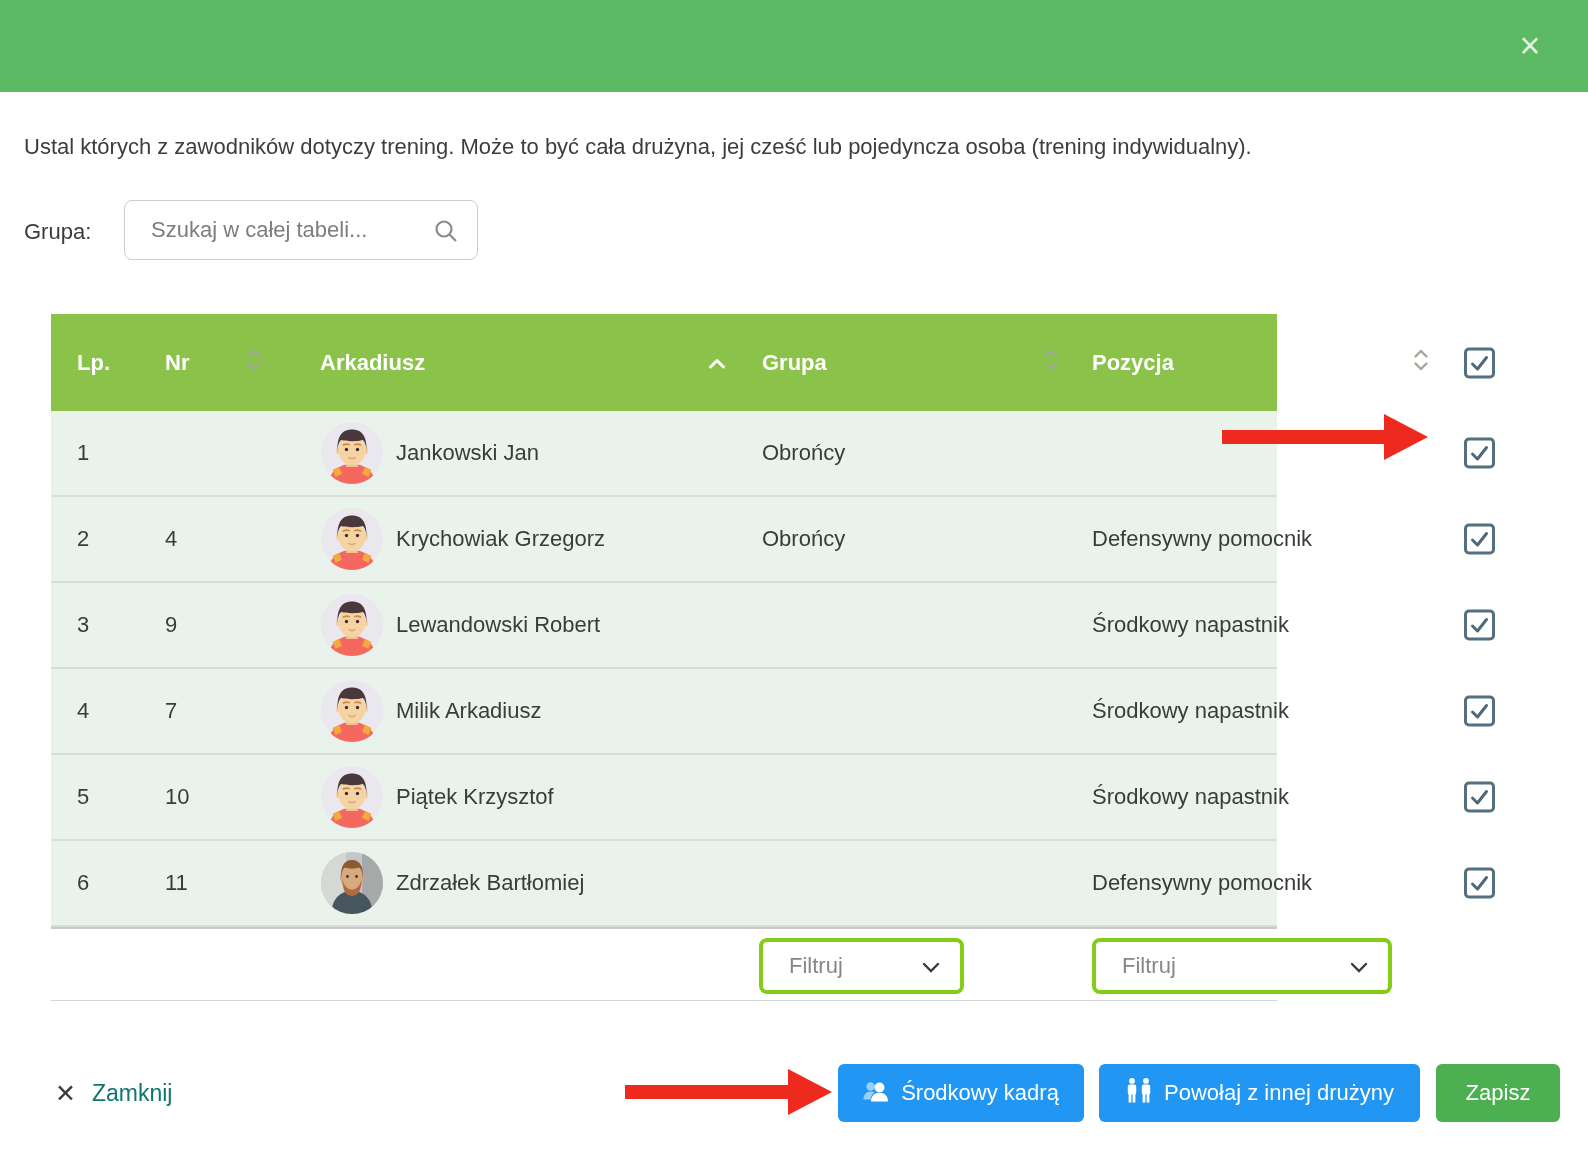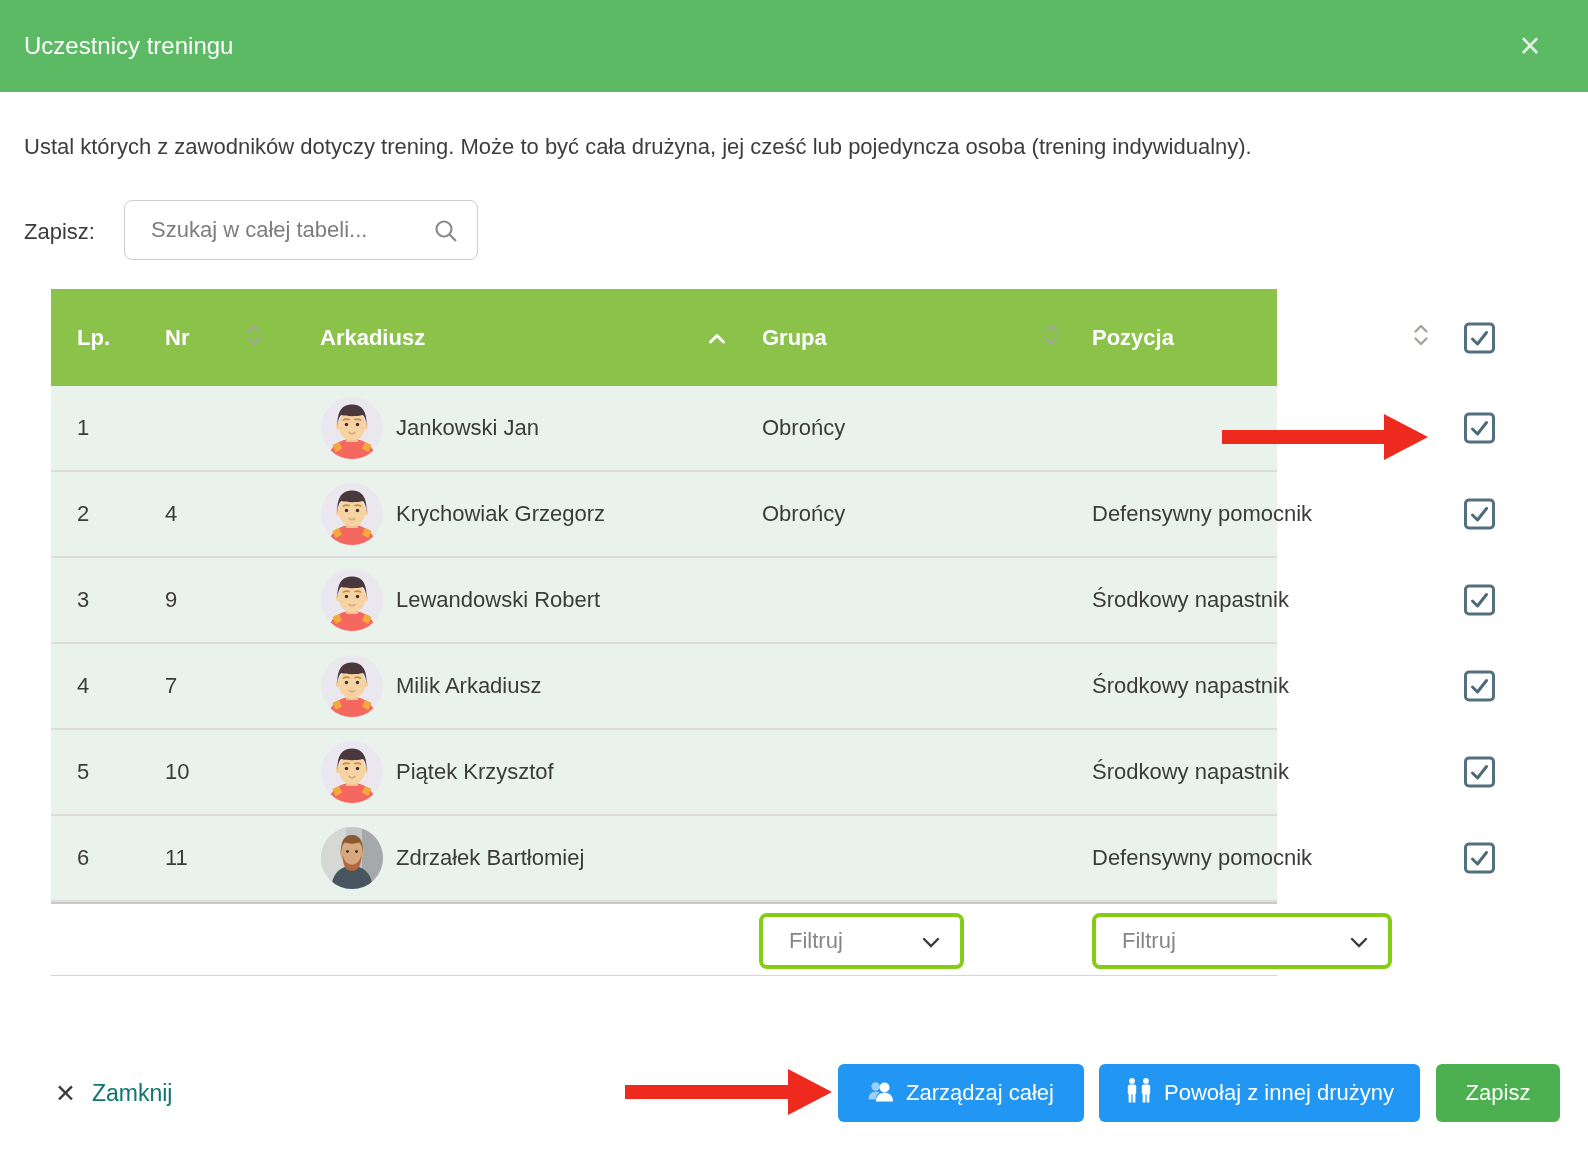--- a/index.html
+++ b/index.html
@@ -48,21 +48,21 @@
   }
   .search-box input{
     position:absolute;left:0;top:0;width:100%;height:100%;
     border:none;outline:none;background:transparent;
     padding:0 56px 0 26px;font-size:22px;color:var(--text);
     font-family:inherit;
   }
   .search-box input::placeholder{color:#7d7d7d;opacity:1;}
   .search-icon{position:absolute;right:18px;top:17px;}
   
-  .table{position:absolute;left:27px;top:289px;width:1250px;padding-left:24px;}
+  .table{position:absolute;left:27px;top:314px;width:1250px;padding-left:24px;}
   .thead{
     position:relative;height:97px;background:var(--thead-green);
     color:#fff;font-weight:bold;font-size:22px;
   }
   .cell{position:absolute;top:50%;transform:translateY(-50%);white-space:nowrap;}
   .c-lp{left:26px;}
   .c-nr{left:114px;}
   .c-player{left:269px;}
   .c-group{left:711px;}
   .c-pos{left:1041px;}
@@ -122,27 +122,26 @@
     border-top:23px solid transparent;border-bottom:23px solid transparent;
     border-left:44px solid var(--red);
   }
   .arrow-row1{left:1222px;top:414px;width:206px;height:46px;}
   .arrow-footer{left:625px;top:1069px;width:207px;height:46px;}
 </style>
 </head>
 <body>
 
 <div class="modal-header">
-  <div class="modal-title">Uczestnicy treningu</div>
   <div class="modal-close">×</div>
 </div>
 
 <p class="description">Ustal których z zawodników dotyczy trening. Może to być cała drużyna, jej cześć lub pojedyncza osoba (trening indywidualny).</p>
 
-<label class="search-label">Zapisz:</label>
+<label class="search-label">Grupa:</label>
 <div class="search-box">
   <input type="text" placeholder="Szukaj w całej tabeli..." style="">
   <span class="search-icon">
     <svg width="26" height="26" viewBox="0 0 26 26" fill="none" stroke="#8b8b8b" stroke-width="2.2">
       <circle cx="11" cy="11" r="7.5"></circle>
         <line x1="16.7" y1="16.7" x2="23" y2="23"></line>
     </svg>
   </span>
 </div>
 
@@ -435,21 +434,21 @@
       <g fill="rgba(255,255,255,0.55)">
         <circle cx="7.6" cy="7.5" r="4.2"></circle>
         <path d="M0.5 20.5 C0.5 15.2 3.8 12.4 7.6 12.4 C9 12.4 10.4 12.8 11.6 13.5 C9.2 15.1 7.8 17.5 7.8 20.5 Z"></path>
       </g>
       <g fill="#ffffff">
         <circle cx="16.5" cy="8.5" r="5"></circle>
         <path d="M8 22.5 C8 16.3 12.3 13.8 16.5 13.8 C20.7 13.8 25 16.3 25 22.5 Z"></path>
       </g>
     </svg>
   </span>
-  <span>Zarządzaj całej</span>
+  <span>Środkowy kadrą</span>
 </button>
 
 <button class="btn btn-callup">
   <span>
     <svg width="28" height="25" viewBox="0 0 28 25" fill="#ffffff">
       <circle cx="7" cy="2.9" r="2.9"></circle>
       <rect x="2.8" y="6.6" width="8.4" height="10" rx="2"></rect>
       <rect x="3.6" y="14.5" width="2.8" height="10"></rect>
       <rect x="7.6" y="14.5" width="2.8" height="10"></rect>
       <circle cx="21" cy="2.9" r="2.9"></circle>

